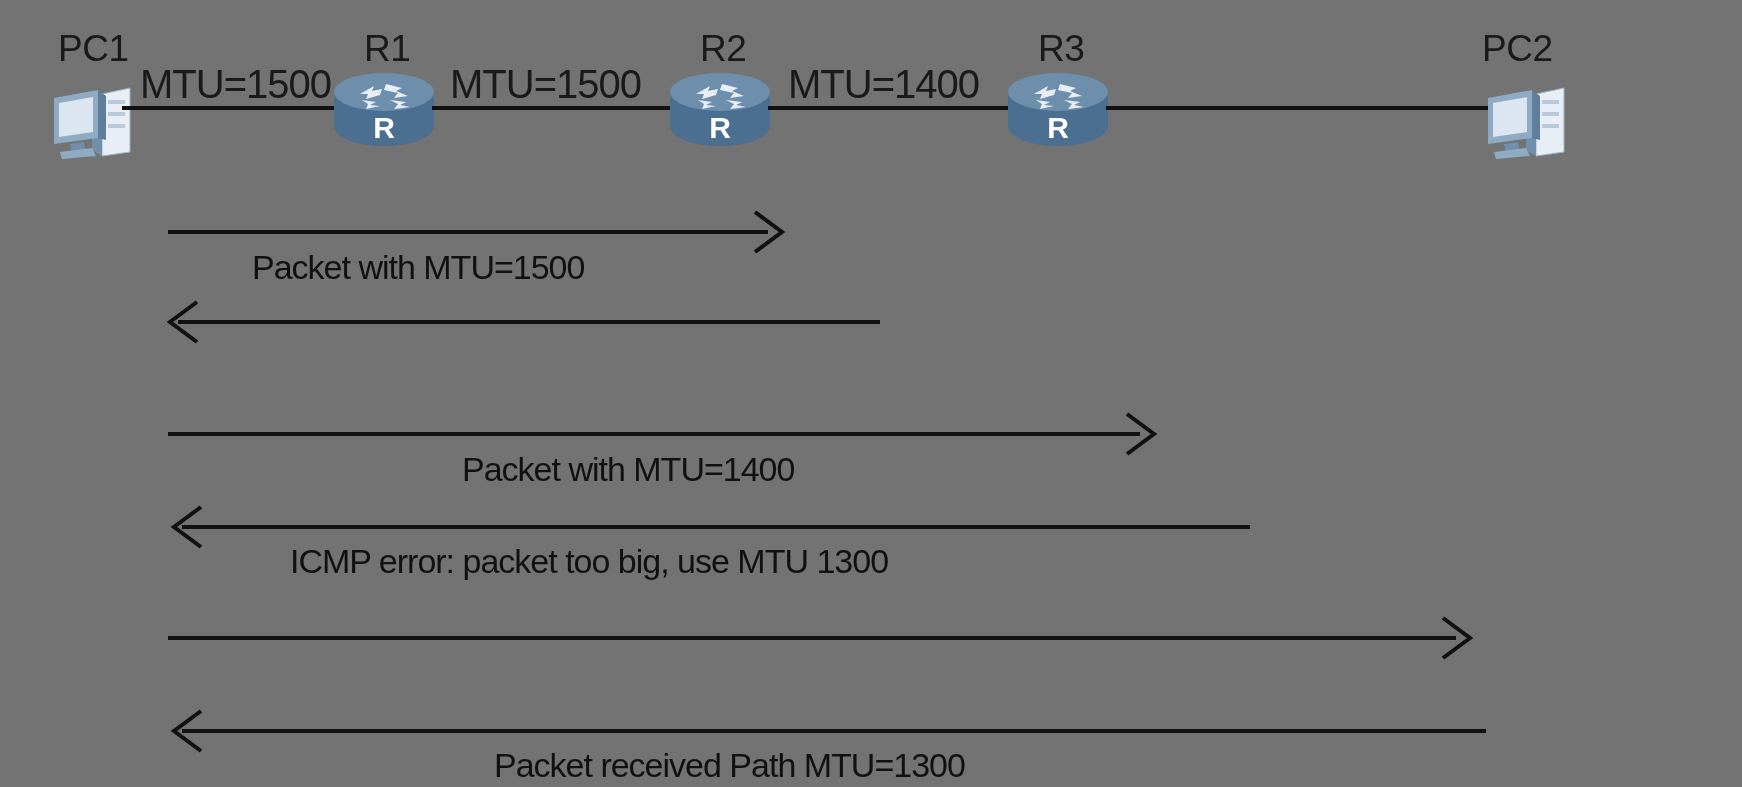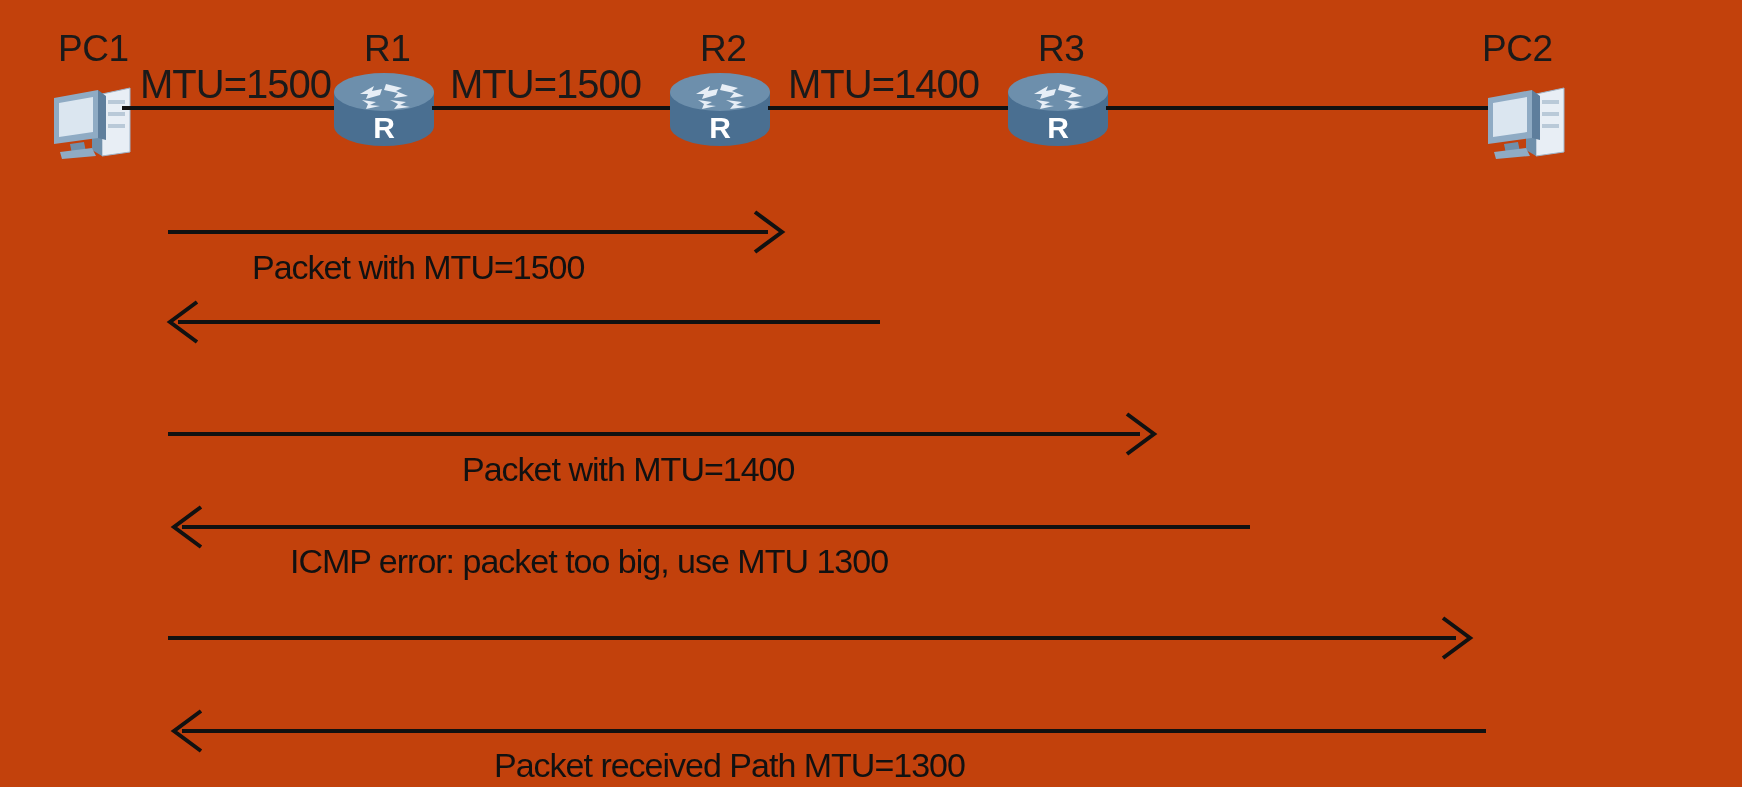--- a/index.html
+++ b/index.html
@@ -8,21 +8,21 @@
     background: #ffffff;
   }
   body {
     font-family: "Liberation Sans", sans-serif;
     -webkit-font-smoothing: antialiased;
   }
   #canvas {
     position: relative;
     width: 1742px;
     height: 787px;
-    background: #c2410c;
+    background: #737373;
     overflow: hidden;
   }
 
   
   .node-label {
     position: absolute;
     font-size: 37px;
     color: #1a1a1a;
     font-family: "Liberation Sans", sans-serif;
     white-space: nowrap;

